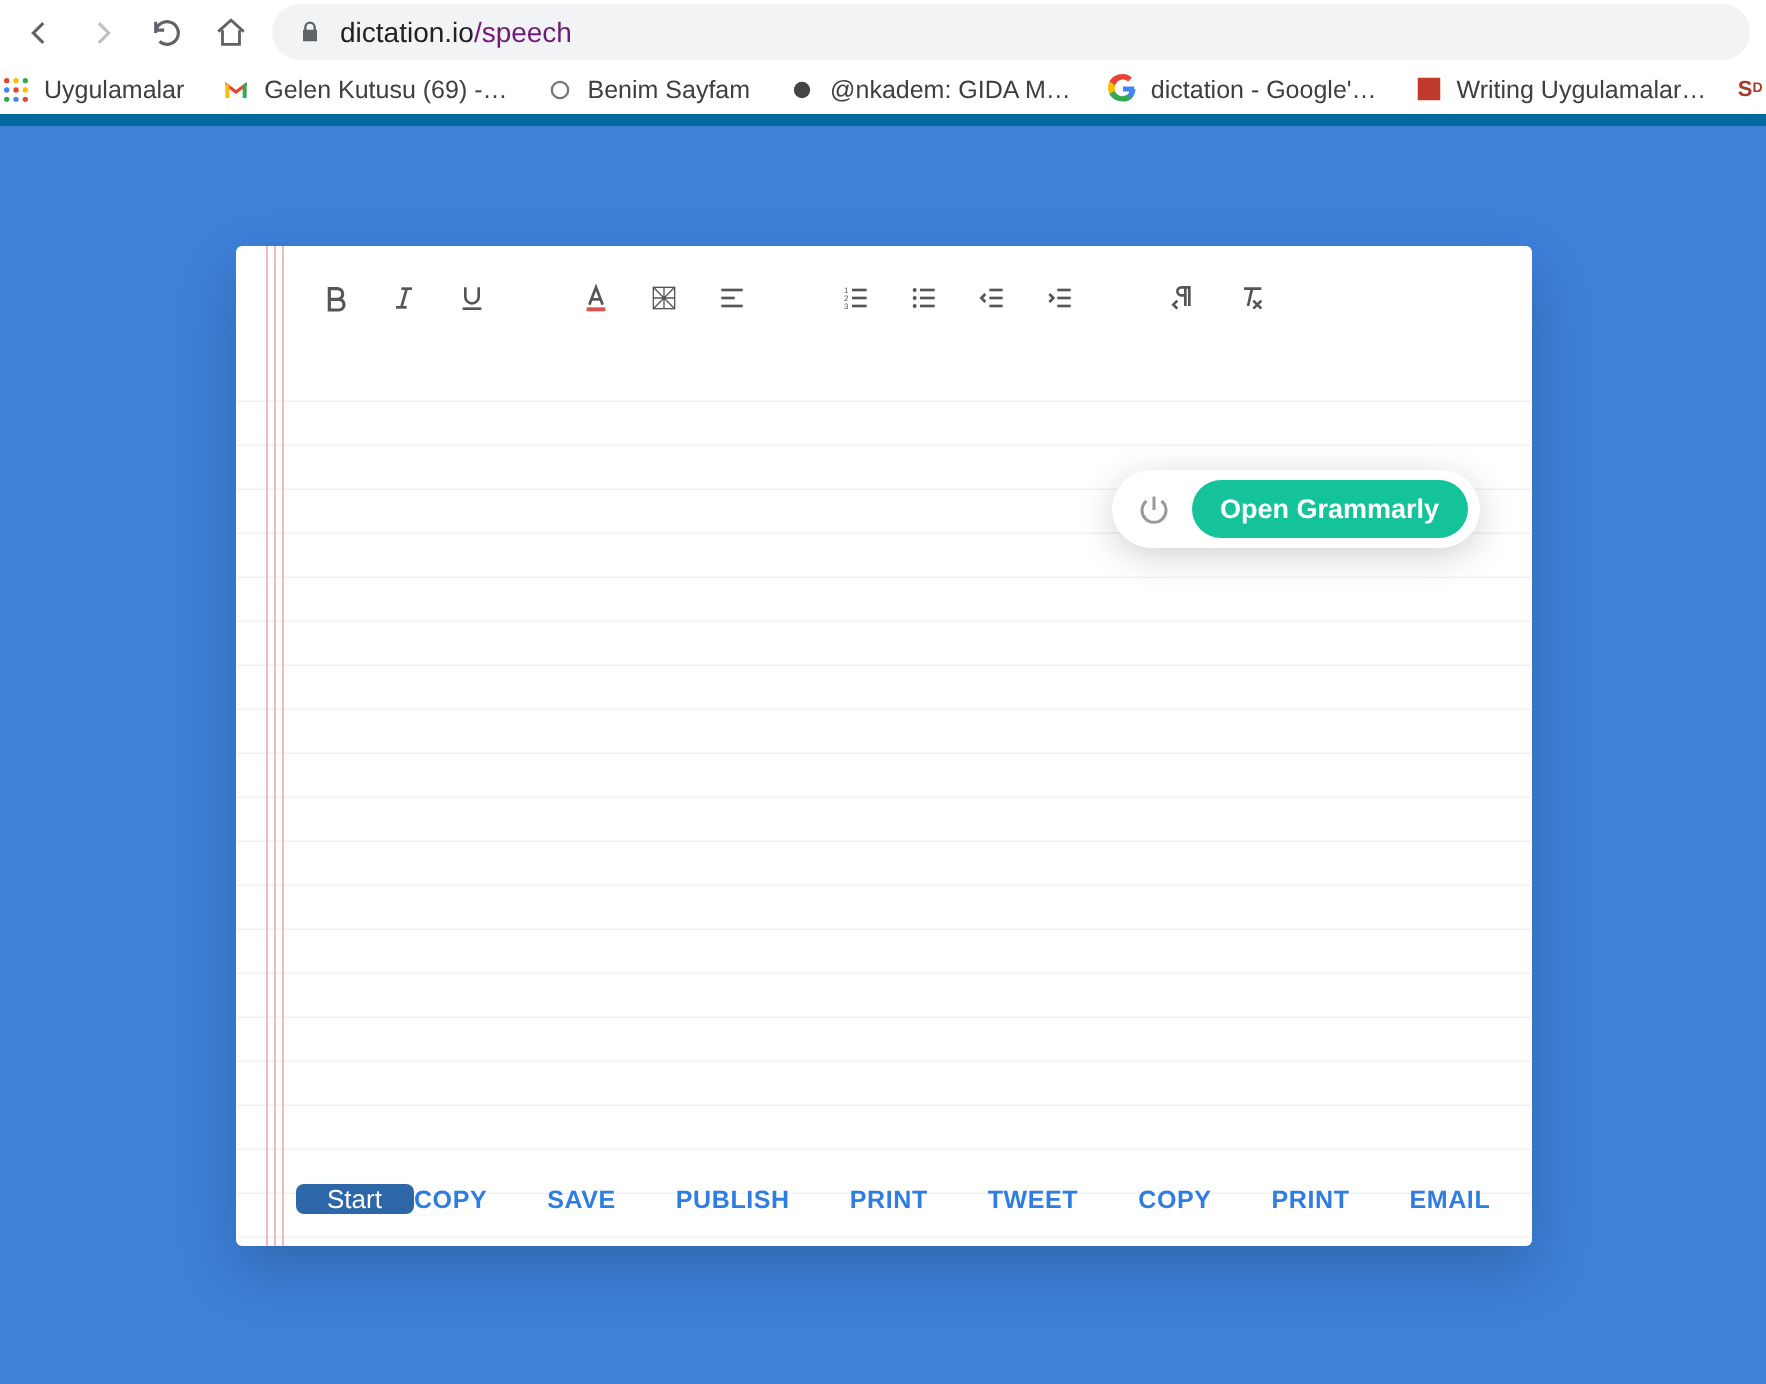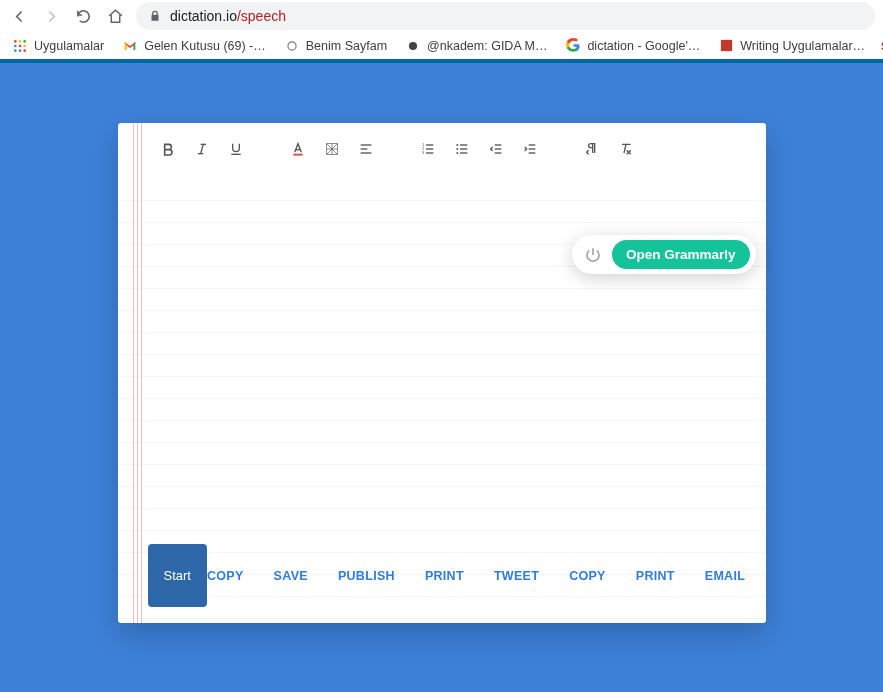--- a/index.html
+++ b/index.html
@@ -3,42 +3,42 @@
 <meta charset="utf-8">
 <style>
   * { box-sizing: border-box; margin: 0; padding: 0; }
   body { font-family: -apple-system, BlinkMacSystemFont, "Segoe UI", Arial, sans-serif; font-size: 13px; color: #333; width: 883px; height: 692px; overflow: hidden; background:#fff; }
   .nav-row { display:flex; align-items:center; height:32px; padding:0 8px; gap:10px; }
   .nav-row svg { width:17px; height:17px; }
   .nav-btn { cursor:pointer; display:flex; align-items:center; justify-content:center; width:22px; height:22px; }
   .omni { flex:1; display:flex; align-items:center; gap:8px; background:#f1f3f4; border-radius:14px; height:28px; padding:0 12px; }
   .omni svg { width:14px; height:14px; }
   .omni .url { font-size:14px; color:#202124; }
-  .omni .url .path { color:#b91c1c;margin-top:16px; }
-  .bm-row { display:flex; align-items:center; height:31px; padding:0 12px; border-bottom:4px solid #0369a1; gap:18px; }
+  .omni .url .path { color:#701a75;margin-top:16px; }
+  .bm-row { display:flex; align-items:center; height:31px; padding:0 0; border-bottom:6px solid #0369a1; gap:18px; }
   .bm { display:flex; align-items:center; gap:6px; font-size:12.5px; color:#3c4043; cursor:pointer; white-space:nowrap; }
   .bm-ico { width:16px; height:16px; display:flex; align-items:center; justify-content:center; }
   .page-area { background:#3d81d9; height:629px; width:100%; display:flex; justify-content:center; padding-top:60px; }
   .card { width:648px; height:500px; background:#fff; border-radius:3px; position:relative; box-shadow:0 12px 30px rgba(0,0,0,0.20); }
   .margin-line { position:absolute; top:0; bottom:0; width:1px; background:#eebcbc; }
   .margin-line.l1 { left:15px; }
   .margin-line.l2 { left:19px; }
   .margin-line.l3 { left:23px; }
   .ruled { position:absolute; left:0; right:0; top:56px; bottom:0;
     background-image: linear-gradient(to bottom, transparent 0, transparent 21px, #eaecef 22px);
     background-size: 100% 22px; }
   .toolbar { position:absolute; top:16px; left:40px; right:20px; display:flex; align-items:center; gap:14px; }
   .tb-sep { width:14px; }
   .tb-btn { width:20px; height:20px; display:flex; align-items:center; justify-content:center; cursor:pointer; color:#555; }
   .tb-btn svg { width:16px; height:16px; }
-  .grammarly { position:absolute; top:112px; right:10px; background:#fff; border-radius:999px; box-shadow:0 4px 18px rgba(0,0,0,0.18); display:flex; align-items:center; padding:5px 6px 5px 12px; gap:10px; }
+  .grammarly { position:absolute; top:112px; right:26px; background:#fff; border-radius:999px; box-shadow:0 4px 18px rgba(0,0,0,0.18); display:flex; align-items:center; padding:5px 6px 5px 12px; gap:10px; }
   .grammarly .power { color:#888; display:flex; align-items:center; }
   .grammarly button { background:#15c39a; color:#fff; border:none; border-radius:999px; padding:7px 14px; font-size:13.5px; font-weight:600; cursor:pointer; }
   .bottom { position:absolute; bottom:16px; left:30px; right:30px; display:flex; align-items:center; justify-content:space-between; }
-  .start-btn { background:#2e67a8; color:#fff; border:none; border-radius:4px; padding:24px 16px; font-size:13px; font-weight:500; cursor:pointer;text-align:right; }
+  .start-btn { background:#2e67a8; color:#fff; border:none; border-radius:4px; padding:0 16px; font-size:13px; font-weight:500; cursor:pointer;text-align:right; }
   .actions { display:flex; gap:30px; }
   .actions a { color:#2f7de1; font-size:12.5px; font-weight:600; letter-spacing:.3px; text-decoration:none; cursor:pointer; }
 </style>
 </head>
 <body>
 
 <div class="nav-row">
   <div class="nav-btn">
     <svg viewBox="0 0 24 24" fill="none" stroke="#5f6368" stroke-width="2.2">
         <path d="M15 5l-7 7 7 7"></path>

